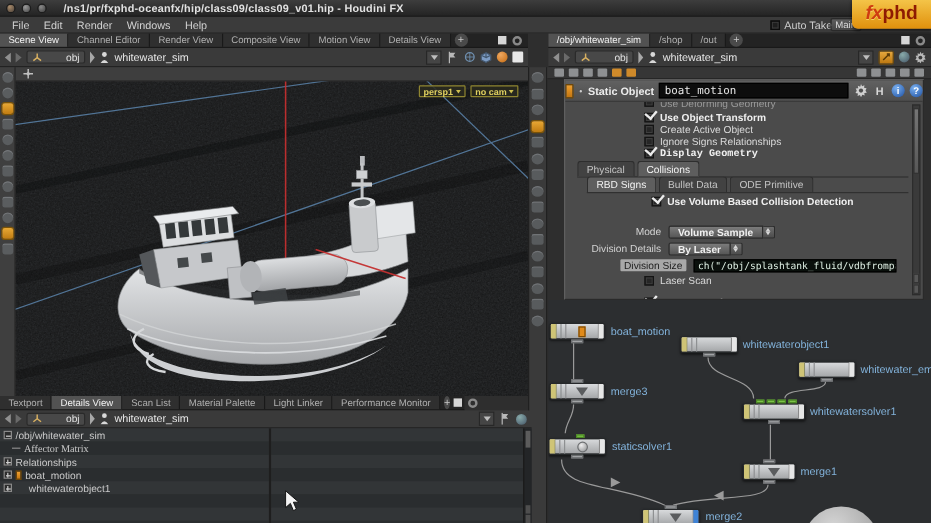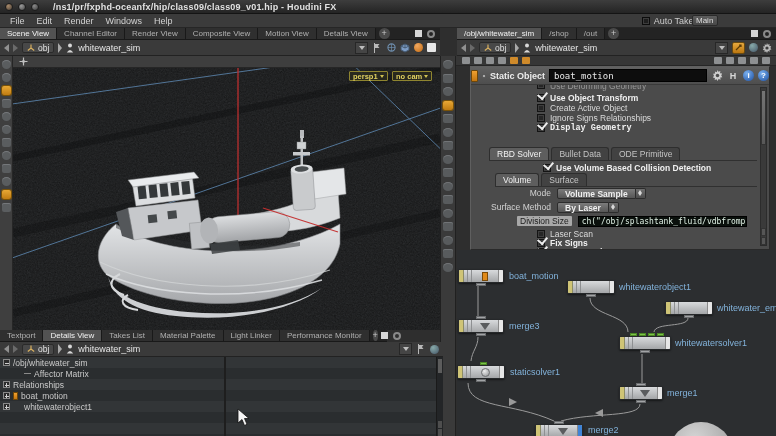--- a/index.html
+++ b/index.html
@@ -40,21 +40,21 @@
     color:#c8c8c8; display:flex; align-items:center; justify-content:center; font-size:9px; line-height:9px; align-self:center;}
   .paneicons { margin-left:auto; display:flex; align-items:center; gap:5px; padding-right:5px;}
   .pi-sq { width:7px; height:7px; background:#d6d6d6; }
   .pi-ci { width:8px; height:8px; border-radius:50%; border:2px solid #8a8a8a;}
 
   
   .pathbar { display:flex; align-items:center; background:#3a3a3a; border-bottom:1px solid #222; gap:4px; padding:0 4px; }
   .navarrow { width:0; height:0; border-top:4px solid transparent; border-bottom:4px solid transparent;}
   .navarrow.back { border-right:5px solid #909090;}
   .navarrow.fwd { border-left:5px solid #6a6a6a;}
-  .chip { display:flex; align-items:center; gap:3px; background:#484848; border:1px solid #2a2a2a;
+  .chip { display:flex; align-items:center; gap:20px; background:#484848; border:1px solid #2a2a2a;
     border-radius:2px; padding:0 4px; height:11px; color:#e2e2e2; font-size:8.5px;}
   .sep-chevron { width:0; height:0; border-left:4px solid #a8a8a8; border-top:5px solid transparent; border-bottom:5px solid transparent;}
   .nodetxt { color:#e6e6e6; font-size:9px;}
   .dropbox { width:13px; height:12px; background:#454545; border:1px solid #272727; display:flex; align-items:center; justify-content:center; margin-left:auto;}
   .caret-dn { width:0; height:0; border-left:3.5px solid transparent; border-right:3.5px solid transparent; border-top:4px solid #bdbdbd;}
   .mini { width:10px; height:10px; display:flex; align-items:center; justify-content:center;}
   .orangebtn { width:13px; height:12px; background:linear-gradient(#e6a83e,#bc7710); border:1px solid #6a4a10; border-radius:2px;
     display:flex; align-items:center; justify-content:center;}
 
   
@@ -183,20 +183,24 @@
     <span class="menu-item">Edit</span>
     <span class="menu-item">Render</span>
     <span class="menu-item">Windows</span>
     <span class="menu-item">Help</span>
   </div>
   <div class="autotakes">
     <span class="cbx"></span>
     <span>Auto Takes</span>
   </div>
   <div class="takebtn">Main</div>
+  <div class="logo">
+    <span class="fx">fx</span>
+      <span class="phd">phd</span>
+  </div>
 
   <div class="abs tabrow" style="left:0;top:28px;width:440px;">
     <span class="tab active">Scene View</span>
     <span class="tab">Channel Editor</span>
     <span class="tab">Render View</span>
     <span class="tab">Composite View</span>
     <span class="tab">Motion View</span>
     <span class="tab">Details View</span>
     <span class="plusbtn">+</span>
     <span class="paneicons">
@@ -468,63 +472,59 @@
     </div>
     <div class="prow cb" style="top:46px;">
       <span class="chk"></span>
       <span>Ignore Signs Relationships</span>
     </div>
     <div class="prow cb" style="top:56px;font-family:Liberation Mono, monospace;">
       <span class="chk on"></span>
       <span class="lbl-b">Display Geometry</span>
     </div>
 
+    <div class="ptabrow" style="top:68px;left:10px;">
+      <span class="ptab">Physical</span>
+      <span class="ptab active">Collisions</span>
+    </div>
     <div class="ptabrow" style="top:81px;left:18px;">
-      <span class="ptab active">RBD Solver</span>
+      <span class="ptab active">RBD Signs</span>
       <span class="ptab">Bullet Data</span>
       <span class="ptab">ODE Primitive</span>
     </div>
 
     <div class="prow" style="top:96px;padding-left:62px;">
       <span class="chk on"></span>
       <span class="lbl-b">Use Volume Based Collision Detection</span>
     </div>
 
-    <div class="ptabrow" style="top:107px;left:24px;">
-      <span class="ptab active">Volume</span>
-      <span class="ptab">Surface</span>
-    </div>
 
     <div class="prow" style="top:121px;">
       <span class="plabel">Mode</span>
       <span class="psel">
         <span class="val">Volume Sample</span>
         <span class="spin"></span>
       </span>
     </div>
     <div class="prow" style="top:135px;">
-      <span class="plabel">Surface Method</span>
+      <span class="plabel">Division Details</span>
       <span class="psel">
         <span class="val">By Laser</span>
         <span class="spin"></span>
       </span>
     </div>
     <div class="prow" style="top:149px;">
       <span style="width:36px;"></span>
       <span class="plabel-hl">Division Size</span>
       <span class="pfield">ch("/obj/splashtank_fluid/vdbfromparticlefluid1/particlesep</span>
     </div>
 
     <div class="prow cb" style="top:162px;text-align:right;">
       <span class="chk"></span>
       <span>Laser Scan</span>
-    </div>
-    <div class="prow cb" style="top:171px;">
-      <span class="chk on"></span>
-      <span class="lbl-b">Fix Signs</span>
     </div>
     <div class="prow cb" style="top:180px;">
       <span class="chk on"></span>
       <span class="lbl-b">Force Bounds</span>
     </div>
 
     <div class="pscroll">
       <span class="thumb"></span>
       <span class="ar" style="bottom:9px;"></span>
       <span class="ar" style="bottom:0;"></span>
@@ -646,21 +646,21 @@
       <span class="stub t"></span>
     </div>
     <span class="nlabel" style="left:131px;top:175px;">merge2</span>
 
     <div class="bigcircle"></div>
   </div>
 
   <div class="abs tabrow" style="left:0;top:330px;width:387px;">
     <span class="tab">Textport</span>
     <span class="tab active">Details View</span>
-    <span class="tab">Takes List</span>
+    <span class="tab">Scan List</span>
     <span class="tab">Material Palette</span>
     <span class="tab">Light Linker</span>
     <span class="tab">Performance Monitor</span>
     <span class="plusbtn">+</span>
     <span class="paneicons">
       <span class="pi-sq"></span>
       <span class="pi-ci"></span>
     </span>
   </div>
 
@@ -690,21 +690,21 @@
       </span>
     <span style="width:9px;height:9px;border-radius:50%;background:radial-gradient(circle at 35% 30%,#8aa,#456);"></span>
   </div>
 
   <div class="bcontent">
     <div class="treecol">
       <div class="trow">
         <span class="exp"></span>
         <span>/obj/whitewater_sim</span>
       </div>
-      <div class="trow" style="padding-left:24px;">
+      <div class="trow" style="padding-left:10px;font-family:Liberation Serif, serif;">
         <span class="dash"></span>
         <span>Affector Matrix</span>
       </div>
       <div class="trow">
         <span class="exp plus"></span>
         <span>Relationships</span>
       </div>
       <div class="trow">
         <span class="exp plus"></span>
         <span class="treenodeicon"></span>

